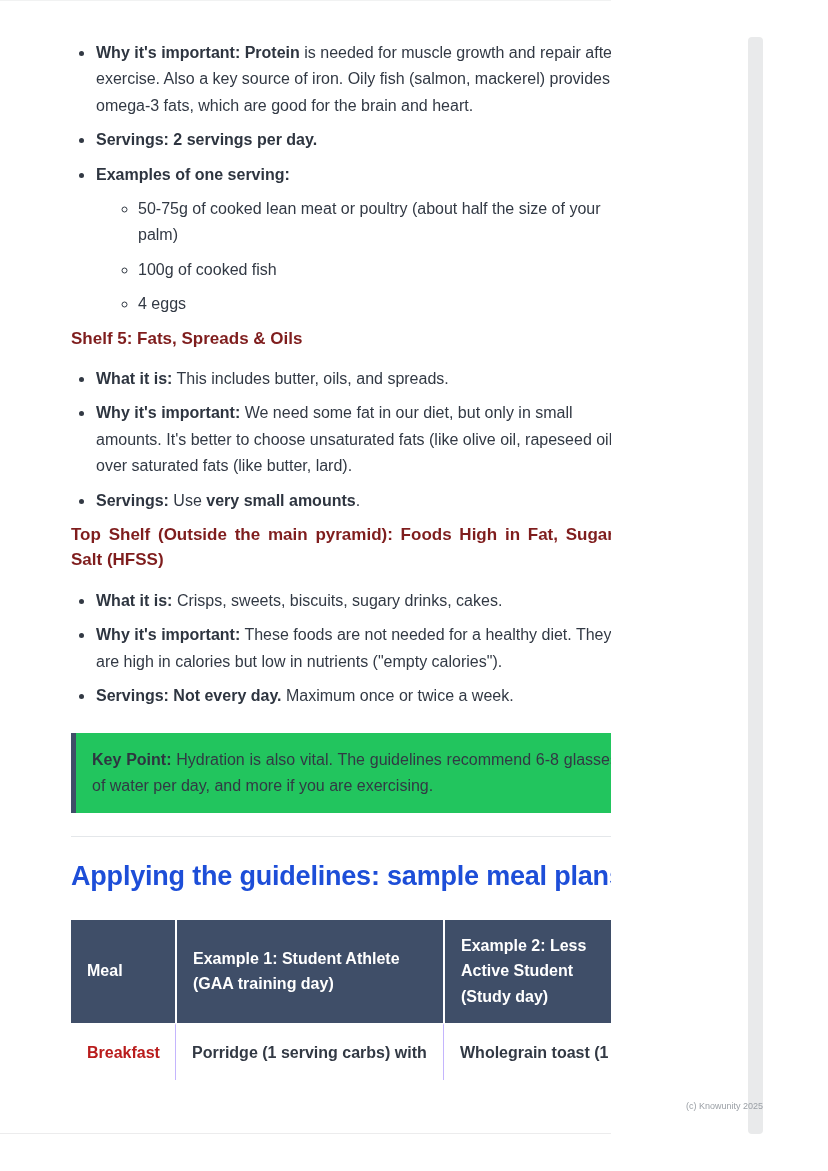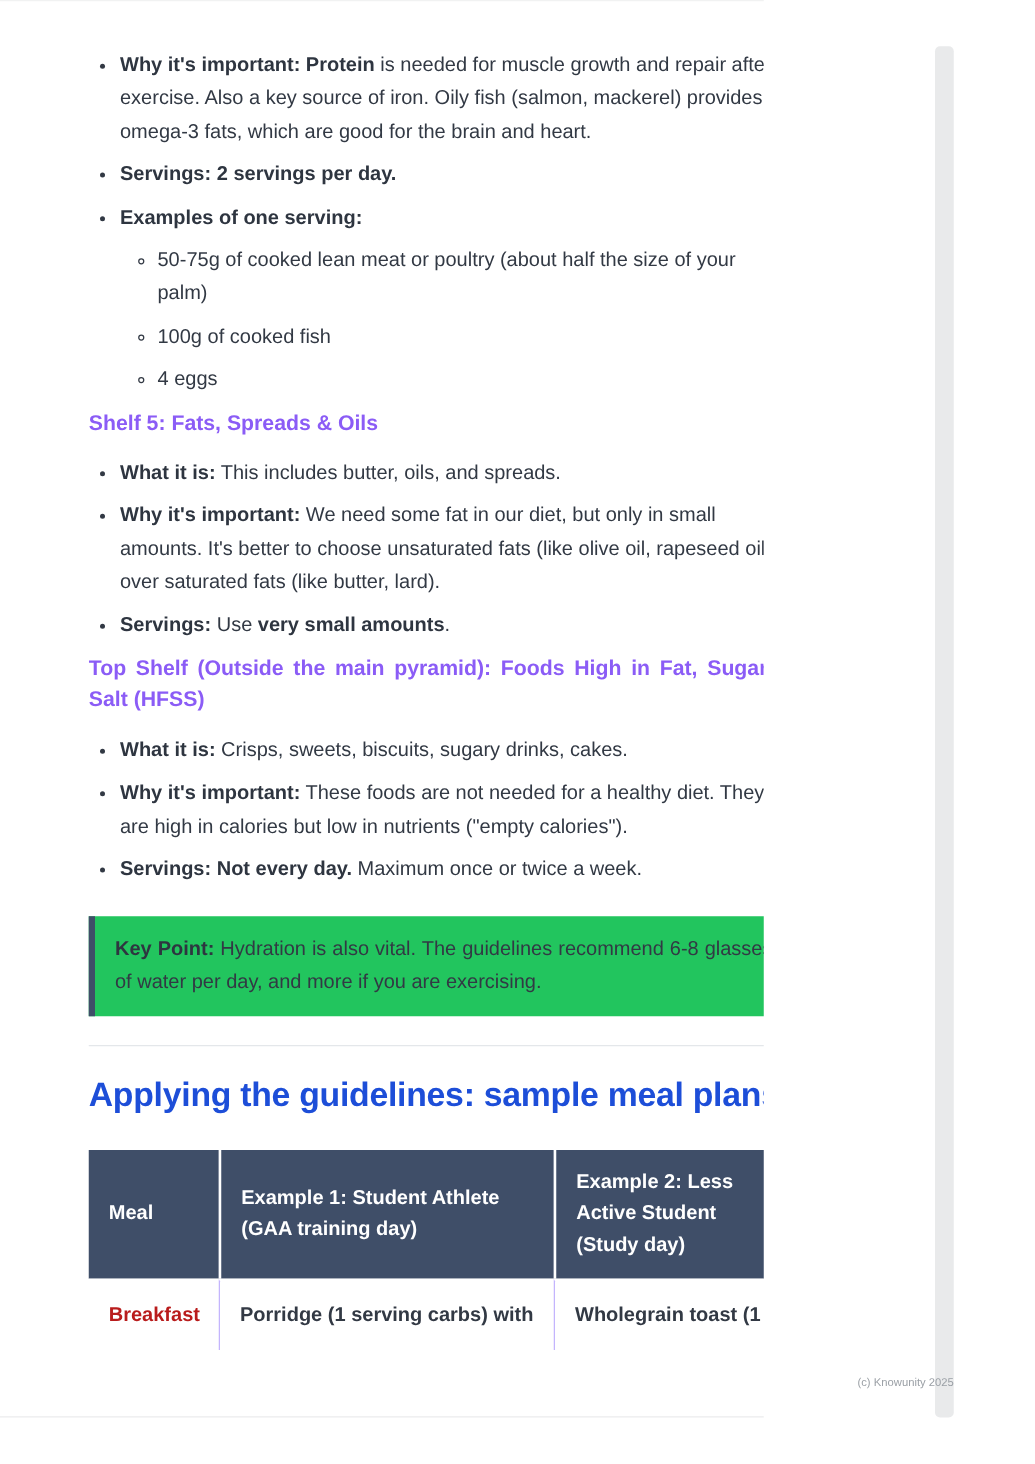--- a/index.html
+++ b/index.html
@@ -21,26 +21,26 @@
   .doc {
     margin-left: 71px;
     width: 563px;
     padding-top: 39px;
     color: #323944;
     font-size: 16px;
     line-height: 1.65;
   }
   ul.blist { list-style: disc; margin: 0; padding-left: 24px; }
   ul.blist > li { margin-bottom: 8px; padding-left: 1px; }
-  ul.sublist { list-style: circle; margin: 8px 4px 0; padding-left: 26px; }
+  ul.sublist { list-style: circle; margin: 8px 16px 0; padding-left: 26px; }
   ul.sublist > li { margin-bottom: 8px; }
   strong { font-weight: bold; color: #2e3540; }
   h3 {
     font-size: 17px; font-weight: bold;
-    color: #8b5cf6;
+    color: #7f1d1d;
     margin: 4px 0 15px;
     line-height: 1.5;
   }
   h3.just { text-align: justify; }
   h2 {
     font-size: 27px; font-weight: bold;
     color: #1d4ed8;
     margin: 17px 0 0;
     letter-spacing: -0.2px;
   }

